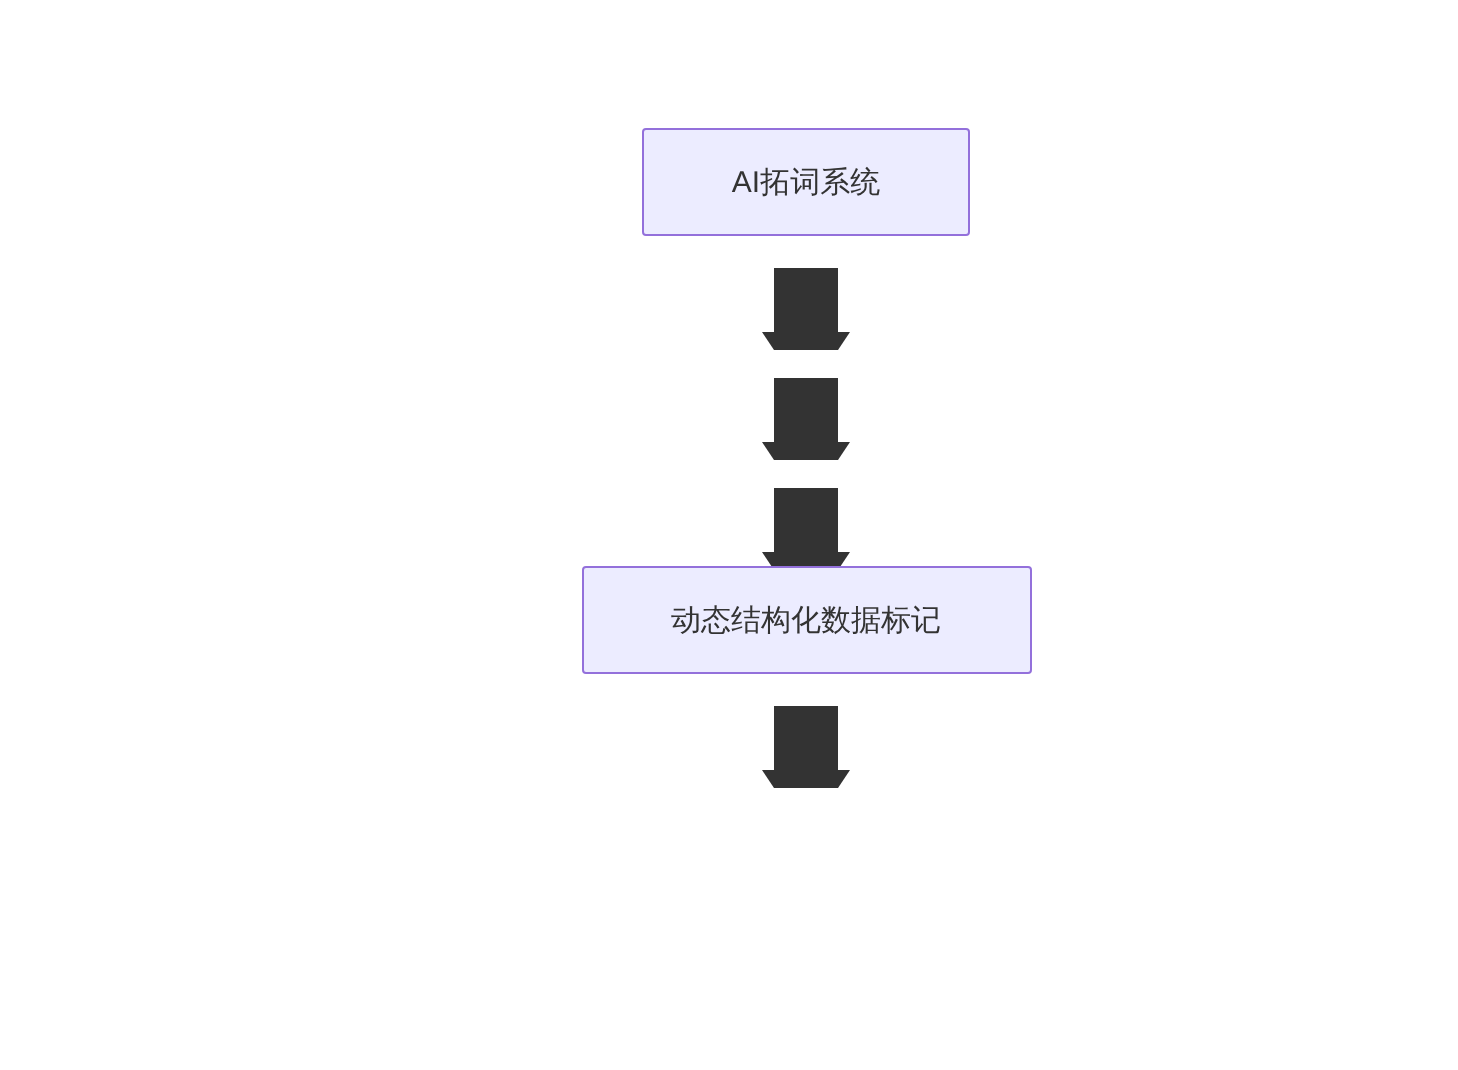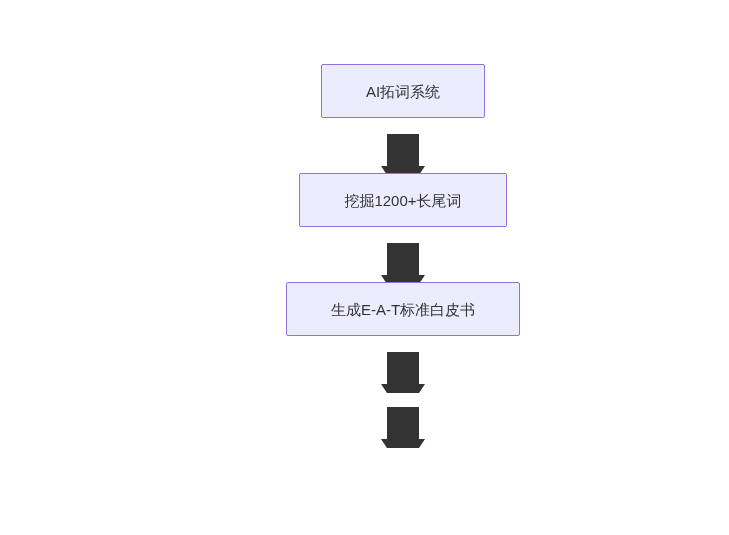--- a/index.html
+++ b/index.html
@@ -73,39 +73,36 @@
 
     <div class="flow-node">
       <span>AI拓词系统</span>
     </div>
 
     <div class="flow-edge">
       <div class="edge-line"></div>
       <div class="edge-arrowhead"></div>
     </div>
 
-    <div class="flow-node">
-      <span>挖掘1200+长尾词</span>
-    </div>
-
-    <div class="flow-edge">
-      <div class="edge-line"></div>
-      <div class="edge-arrowhead"></div>
-    </div>
-
-    <div class="flow-node">
-      <span>生成E-A-T标准白皮书</span>
-    </div>
 
     <div class="flow-edge">
       <div class="edge-line"></div>
       <div class="edge-arrowhead"></div>
     </div>
 
 
     <div class="flow-edge">
       <div class="edge-line"></div>
       <div class="edge-arrowhead"></div>
     </div>
 
+    <div class="flow-node">
+      <span>动态结构化数据标记</span>
+    </div>
+
+    <div class="flow-edge">
+      <div class="edge-line"></div>
+      <div class="edge-arrowhead"></div>
+    </div>
+
 
   </div>
 </div>
 
 </body></html>

